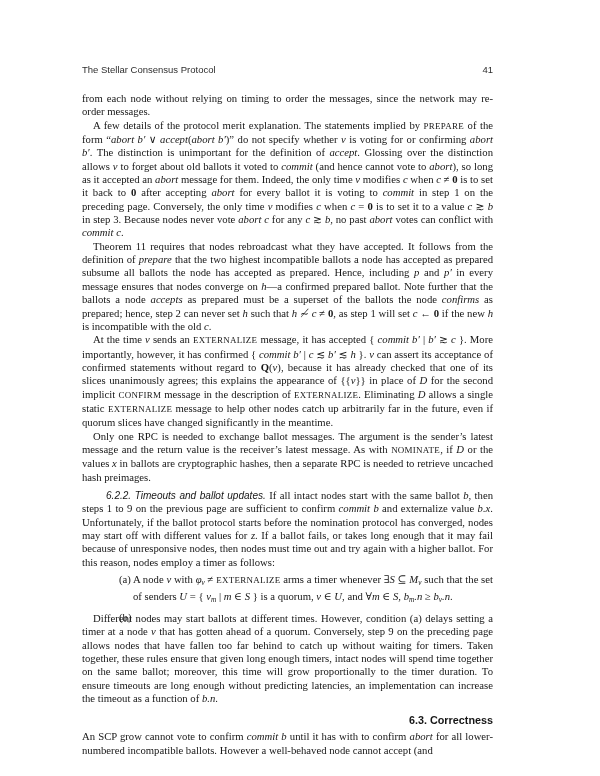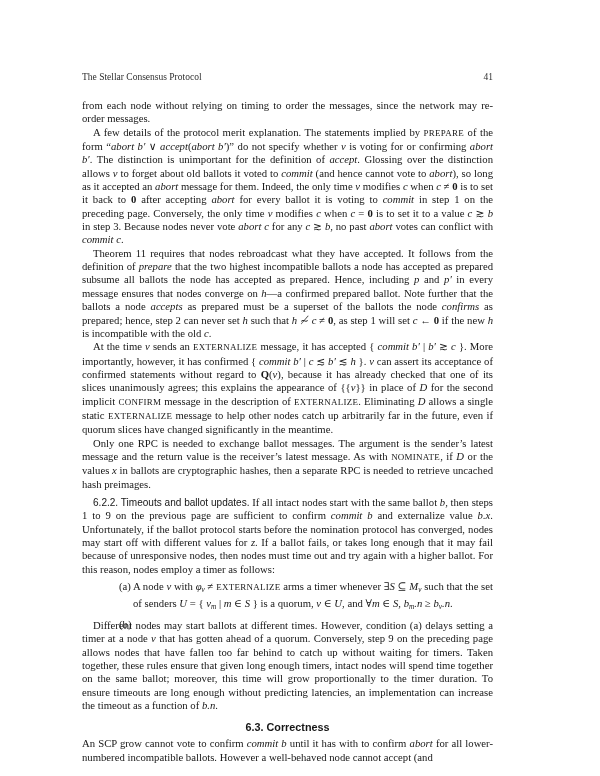--- a/index.html
+++ b/index.html
@@ -15,25 +15,24 @@
   .content {
     position: absolute;
     left: 82px;
     top: 64px;
     width: 411px;
   }
   .running-header {
     display: flex;
     justify-content: space-between;
     align-items: flex-start;
-    font-family: Liberation Serif, serif;
+    font-family: Liberation Sans, sans-serif;
     font-size: 9.5px;
     color: #2e2e2e;
     margin-bottom: 17px;
-    margin-top: 8px;
   }
   .body-text p {
     margin: 0;
     font-size: 10.7px;
     line-height: 13.35px;
     text-align: justify;
   }
   .indent { text-indent: 11px; }
   .noindent { text-indent: 0; font-family: Liberation Serif, serif; }
   .mt-sect { margin-top: 5px !important; }
@@ -45,35 +44,37 @@
     font-size: 10.7px;
     line-height: 13.35px;
     text-align: justify;
   }
   .li-label { position: absolute; left: 37px; top: 0; }
   .h63 {
     font-family: "Liberation Sans", sans-serif;
     font-weight: bold;
     font-size: 10.8px;
     margin: 9px 0 4px 0;
-    text-align: center;
+    text-align: right;
   }
   
   .s-i  { font-style: italic; }
   .s-b  { font-weight: bold; }
   .s-sc { font-size: 0.84em; letter-spacing: 0.03em; }
   .s-sub {
     font-size: 0.68em;
     font-style: italic;
     vertical-align: -0.22em;
     letter-spacing: 0;
   }
   .s-hi {
     font-family: "Liberation Sans", sans-serif;
+    font-style: italic;
     font-size: 0.94em;
+    margin-left: 13px;
   }
 </style>
 </head>
 <body>
 
 <div class="page">
   <div class="content">
 
     <div class="running-header">
       <span>The Stellar Consensus Protocol</span>

